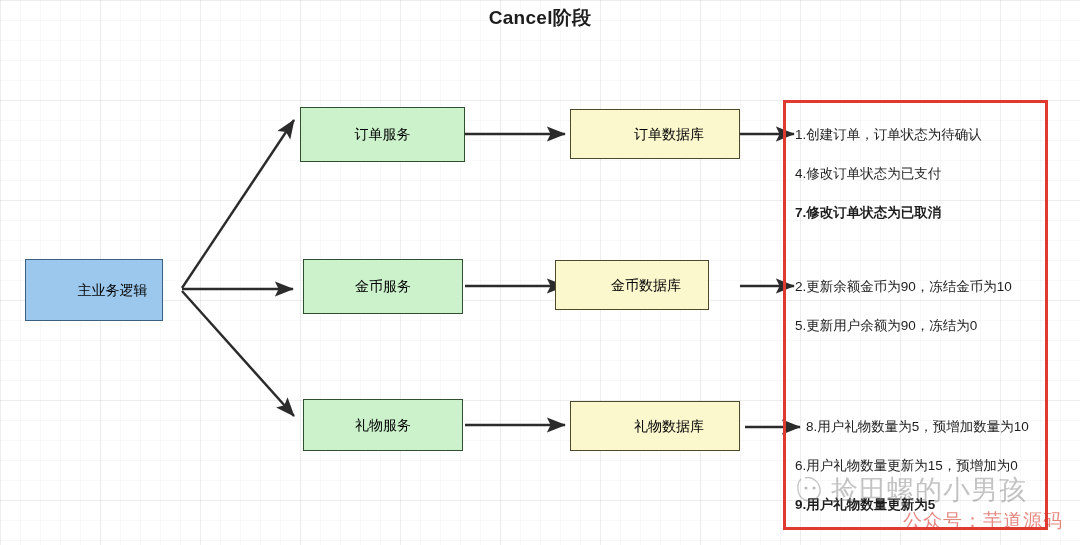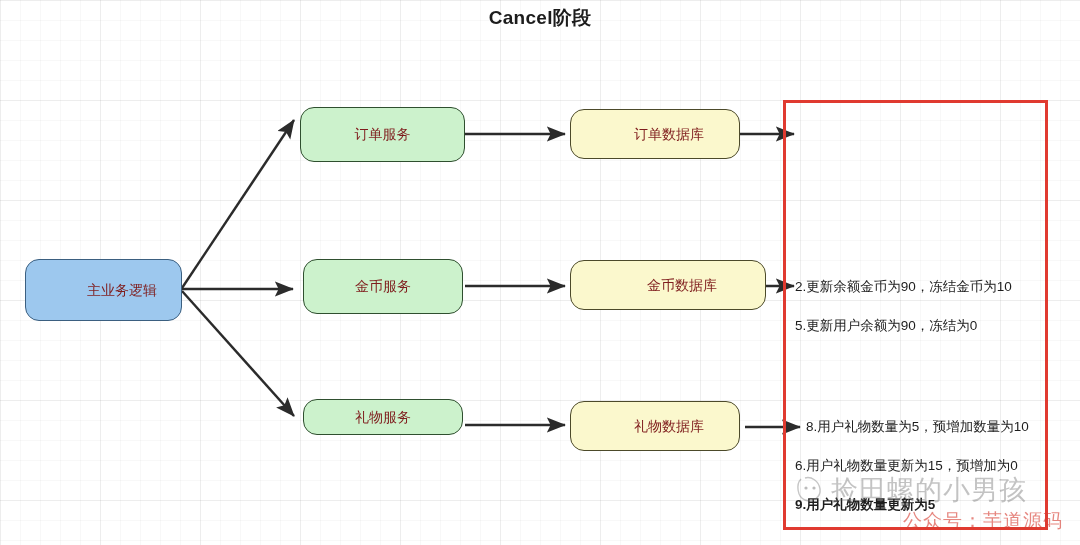--- a/index.html
+++ b/index.html
@@ -34,23 +34,23 @@
     color: #1c1c1c;
     letter-spacing: 0.3px;
   }
 
   .node {
     position: absolute;
     box-sizing: border-box;
     display: flex;
     align-items: center;
     justify-content: center;
-    border-radius: 14px;
+    border-radius: 0;
     font-size: 14px;
-    color: #7f1d1d;
+    color: #000000;
     text-align: center;
     line-height: 1.2;
   }
   .node-blue {
     background: #9dc8ee;
     border: 1.6px solid #3b5f80;
   }
   .node-green {
     background: #ccf2cc;
     border: 1.6px solid #2f4f2f;
@@ -155,46 +155,51 @@
 
     <path d="M465,134 L565,134" stroke="#2b2b2b" stroke-width="2.4" fill="none" marker-end="url(#ah)"></path>
     <path d="M465,286 L565,286" stroke="#2b2b2b" stroke-width="2.4" fill="none" marker-end="url(#ah)"></path>
     <path d="M465,425 L565,425" stroke="#2b2b2b" stroke-width="2.4" fill="none" marker-end="url(#ah)"></path>
 
     <path d="M740,134 L794,134" stroke="#2b2b2b" stroke-width="2.4" fill="none" marker-end="url(#ah)"></path>
     <path d="M740,286 L794,286" stroke="#2b2b2b" stroke-width="2.4" fill="none" marker-end="url(#ah)"></path>
     <path d="M745,427 L800,427" stroke="#2b2b2b" stroke-width="2.4" fill="none" marker-end="url(#ah)"></path>
   </svg>
 
-  <div class="node node-blue" style="left:25px; top:259px; width:157px; height:62px;padding-left:37px;">
+  <div class="node node-blue" style="left:25px; top:259px; width:138px; height:62px;padding-left:37px;">
     <span>主业务逻辑</span>
   </div>
 
   <div class="node node-green" style="left:300px; top:107px; width:165px; height:55px;">
     <span>订单服务</span>
   </div>
   <div class="node node-green" style="left:303px; top:259px; width:160px; height:55px;">
     <span>金币服务</span>
   </div>
-  <div class="node node-green" style="left:303px; top:399px; width:160px; height:36px;">
+  <div class="node node-green" style="left:303px; top:399px; width:160px; height:52px;">
     <span>礼物服务</span>
   </div>
 
   <div class="node node-yellow" style="left:570px; top:109px; width:170px; height:50px;">
     <span>订单数据库</span>
   </div>
-  <div class="node node-yellow" style="left:570px; top:260px; width:196px; height:50px;">
+  <div class="node node-yellow" style="left:555px; top:260px; width:154px; height:50px;">
     <span>金币数据库</span>
   </div>
   <div class="node node-yellow" style="left:570px; top:401px; width:170px; height:50px;text-align:center;">
     <span>礼物数据库</span>
   </div>
 
   <div id="red-panel"></div>
 
+  <div class="note-group" style="top:126px;">
+    <div class="note-line">1.创建订单，订单状态为待确认</div>
+    <div class="note-line">4.修改订单状态为已支付</div>
+    <div class="note-line bold">7.修改订单状态为已取消</div>
+  </div>
 
   <div class="note-group" style="top:278px;">
     <div class="note-line">2.更新余额金币为90，冻结金币为10</div>
     <div class="note-line">5.更新用户余额为90，冻结为0</div>
   </div>
 
   <div class="note-group" style="top:418px; left:806px;">
     <div class="note-line">8.用户礼物数量为5，预增加数量为10</div>
     <div class="note-line" style="margin-left:-11px;">6.用户礼物数量更新为15，预增加为0</div>
     <div class="note-line bold" style="margin-left:-11px;">9.用户礼物数量更新为5</div>

